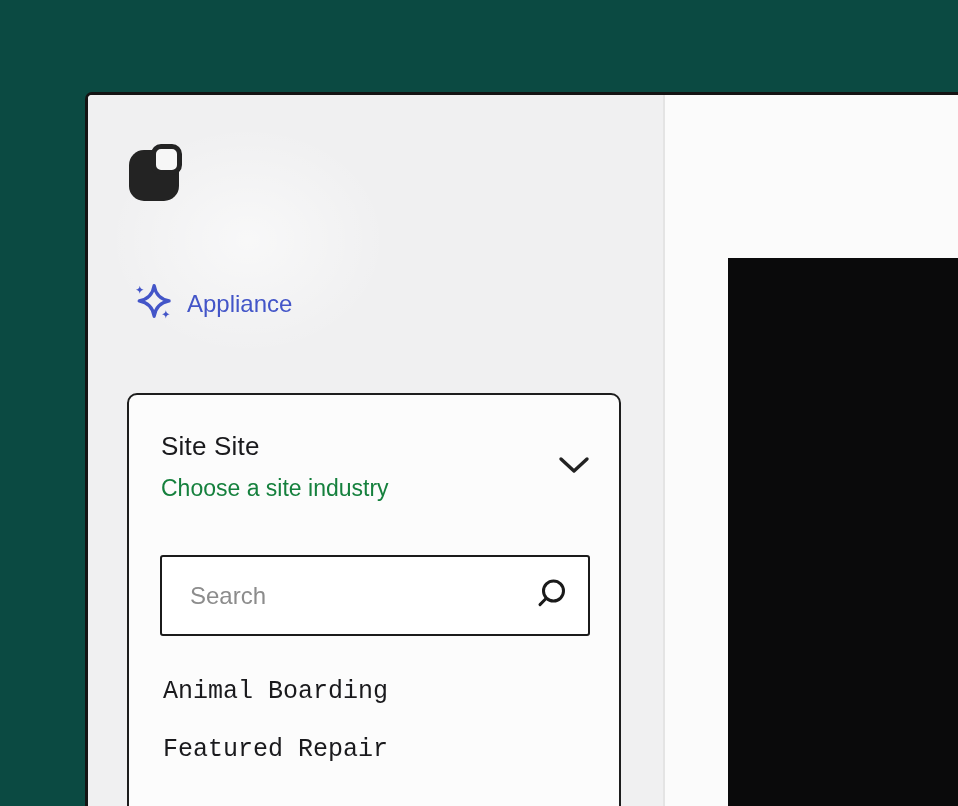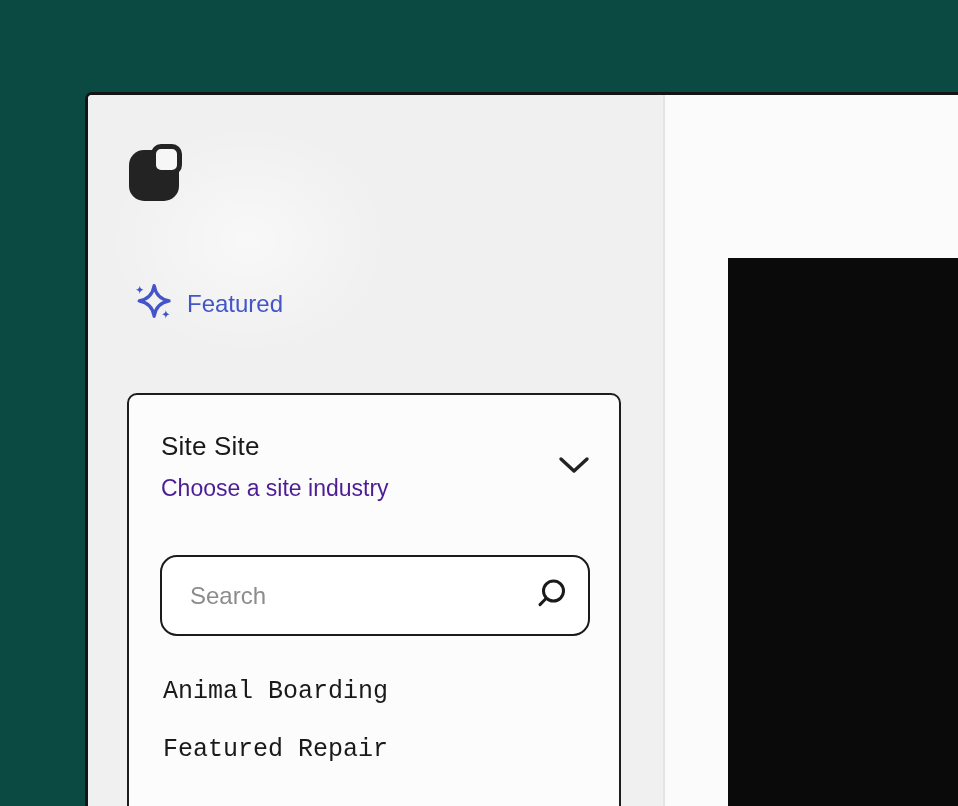--- a/index.html
+++ b/index.html
@@ -59,30 +59,30 @@
     box-sizing:border-box;
     background:#fcfcfc;
     border:2.5px solid #1d1d1d; border-radius:10px;
   }
   .card-header { position:relative; padding:36px 70px 0 32px; cursor:pointer; }
   .card-title {
     margin:0; font-size:26px; font-weight:500; color:#19191c;
     letter-spacing:0.2px; line-height:30px;
   }
   .card-subtitle {
-    margin:14px 0 0; font-size:23px; font-weight:400; color:#4c1d95;
+    margin:14px 0 0; font-size:23px; font-weight:400; color:#15803d;
     line-height:27px;
   }
   .chev { position:absolute; right:28px; top:60px; }
 
   
   .search-wrap { position:absolute; left:31px; top:160px; width:430px; height:81px; }
   .search-input {
     width:100%; height:100%; box-sizing:border-box;
-    border:2.5px solid #1b1b1b; border-radius:17px;
+    border:2.5px solid #1b1b1b; border-radius:3px;
     background:#ffffff;
     padding:0 60px 0 28px;
     font-family:"Liberation Sans", sans-serif;
     font-size:24px; color:#1b1b1e;
     outline:none;
   }
   .search-input::placeholder { color:#8c8c8c; opacity:1; }
   .search-icon { position:absolute; right:20px; top:21px; pointer-events:none; }
 
   
@@ -115,21 +115,21 @@
         <div class="logo-big"></div>
         <div class="logo-small"></div>
       </div>
 
       <div class="featured">
         <svg width="46" height="46" viewBox="0 0 24 24">
           <path d="M12.6 2.4 C13.3 7 15.9 9.6 20.4 10.4 C15.9 11.2 13.3 13.8 12.6 18.4 C11.9 13.8 9.3 11.2 4.8 10.4 C9.3 9.6 11.9 7 12.6 2.4 Z" fill="none" stroke="#4355c8" stroke-width="1.7" stroke-linejoin="round"></path>
           <path d="M5.1 2.5 C5.35 3.85 5.9 4.35 7.1 4.6 C5.9 4.85 5.35 5.35 5.1 6.7 C4.85 5.35 4.3 4.85 3.1 4.6 C4.3 4.35 4.85 3.85 5.1 2.5 Z" fill="#4355c8"></path>
           <path d="M18.7 15.3 C18.95 16.65 19.5 17.15 20.7 17.4 C19.5 17.65 18.95 18.15 18.7 19.5 C18.45 18.15 17.9 17.65 16.7 17.4 C17.9 17.15 18.45 16.65 18.7 15.3 Z" fill="#4355c8"></path>
         </svg>
-        <span>Featured</span>
+        <span>Appliance</span>
       </div>
 
       <section class="card">
         <header class="card-header">
           <h2 class="card-title">Site Site</h2>
           <p class="card-subtitle">Choose a site industry</p>
           <svg class="chev" width="34" height="21" viewBox="0 0 34 21">
             <path d="M4 4 L17 16 L30 4" fill="none" stroke="#222222" stroke-width="3.4" stroke-linecap="round" stroke-linejoin="round"></path>
           </svg>
         </header>

